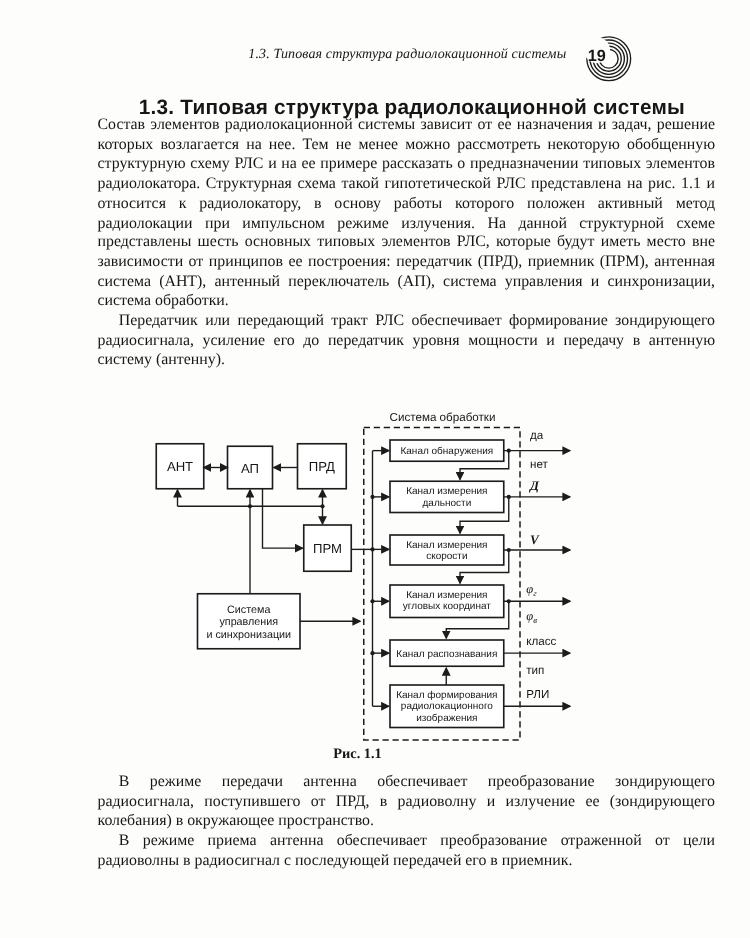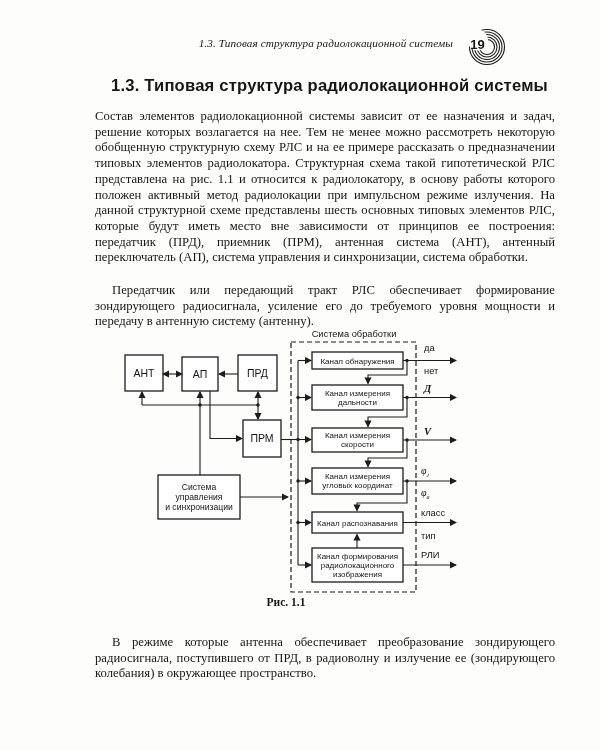--- a/index.html
+++ b/index.html
@@ -17,21 +17,21 @@
     position:absolute;top:65px;left:111px;
     font-family:"Liberation Sans",sans-serif;font-weight:bold;
     font-size:16.6px;letter-spacing:.2px;white-space:nowrap;
   }
   .textblock{
     position:absolute;left:78px;width:494px;
     font-size:12.7px;line-height:15.7px;text-align:justify;
   }
   #tb-top{top:92px}
   #tb-bottom{top:618px}
-  .textblock p{margin:17px;text-indent:17px}
+  .textblock p{margin:0;text-indent:17px}
   .textblock p.first{text-indent:0}
   svg.overlay{position:absolute;left:0;top:0;width:600px;height:750px}
   .bx{fill:#ffffff;stroke:#1c1c1c;stroke-width:1.3}
   .ln{fill:none;stroke:#1c1c1c;stroke-width:1.1}
   .dsh{fill:none;stroke:#1c1c1c;stroke-width:1.2;stroke-dasharray:5 3}
   .dot{fill:#1c1c1c}
   text{fill:#161616}
   .t10{font:10.5px "Liberation Sans",sans-serif}
   .t85{font:8.6px "Liberation Sans",sans-serif}
   .t8{font:8px "Liberation Sans",sans-serif}
@@ -44,25 +44,26 @@
 </style>
 </head>
 <body>
 
 <div class="running-title">1.3. Типовая структура радиолокационной системы</div>
 
 <h1 class="section-title">1.3. Типовая структура радиолокационной системы</h1>
 
 <div class="textblock" id="tb-top">
   <p class="first">Состав элементов радиолокационной системы зависит от ее назначения и задач, решение которых возлагается на нее. Тем не менее можно рассмотреть некоторую обобщенную структурную схему РЛС и на ее примере рассказать о предназначении типовых элементов радиолокатора. Структурная схема такой гипотетической РЛС представлена на рис. 1.1 и относится к радиолокатору, в основу работы которого положен активный метод радиолокации при импульсном режиме излучения. На данной структурной схеме представлены шесть основных типовых элементов РЛС, которые будут иметь место вне зависимости от принципов ее построения: передатчик (ПРД), приемник (ПРМ), антенная система (АНТ), антенный переключатель (АП), система управления и синхронизации, система обработки.</p>
-  <p>Передатчик или передающий тракт РЛС обеспечивает формирование зондирующего радиосигнала, усиление его до требуемого уровня мощности и передачу в антенную систему (антенну).</p>
+  <p>Передатчик или передающий тракт РЛС обеспечивает формирование зондирующего радиосигнала, усиление его до передатчик уровня мощности и передачу в антенную систему (антенну).</p>
 </div>
 
 <div class="textblock" id="tb-bottom">
-  <p>В режиме которые антенна обеспечивает преобразование зондирующего радиосигнала, поступившего от ПРД, в радиоволну и излучение ее (зондирующего колебания) в окружающее пространство.</p>
+  <p>В режиме передачи антенна обеспечивает преобразование зондирующего радиосигнала, поступившего от ПРД, в радиоволну и излучение ее (зондирующего колебания) в окружающее пространство.</p>
+  <p>В режиме приема антенна обеспечивает преобразование отраженной от цели радиоволны в радиосигнал с последующей передачей его в приемник.</p>
 </div>
 
 <svg class="overlay" viewBox="0 0 600 750">
   <defs>
     <marker id="ah" viewBox="0 0 10 10" refX="8.5" refY="5" markerWidth="6.5" markerHeight="6.5" orient="auto-start-reverse">
       <path d="M0,0 L10,5 L0,10 z" fill="#1c1c1c"></path>
     </marker>
   </defs>
 
   <g>

